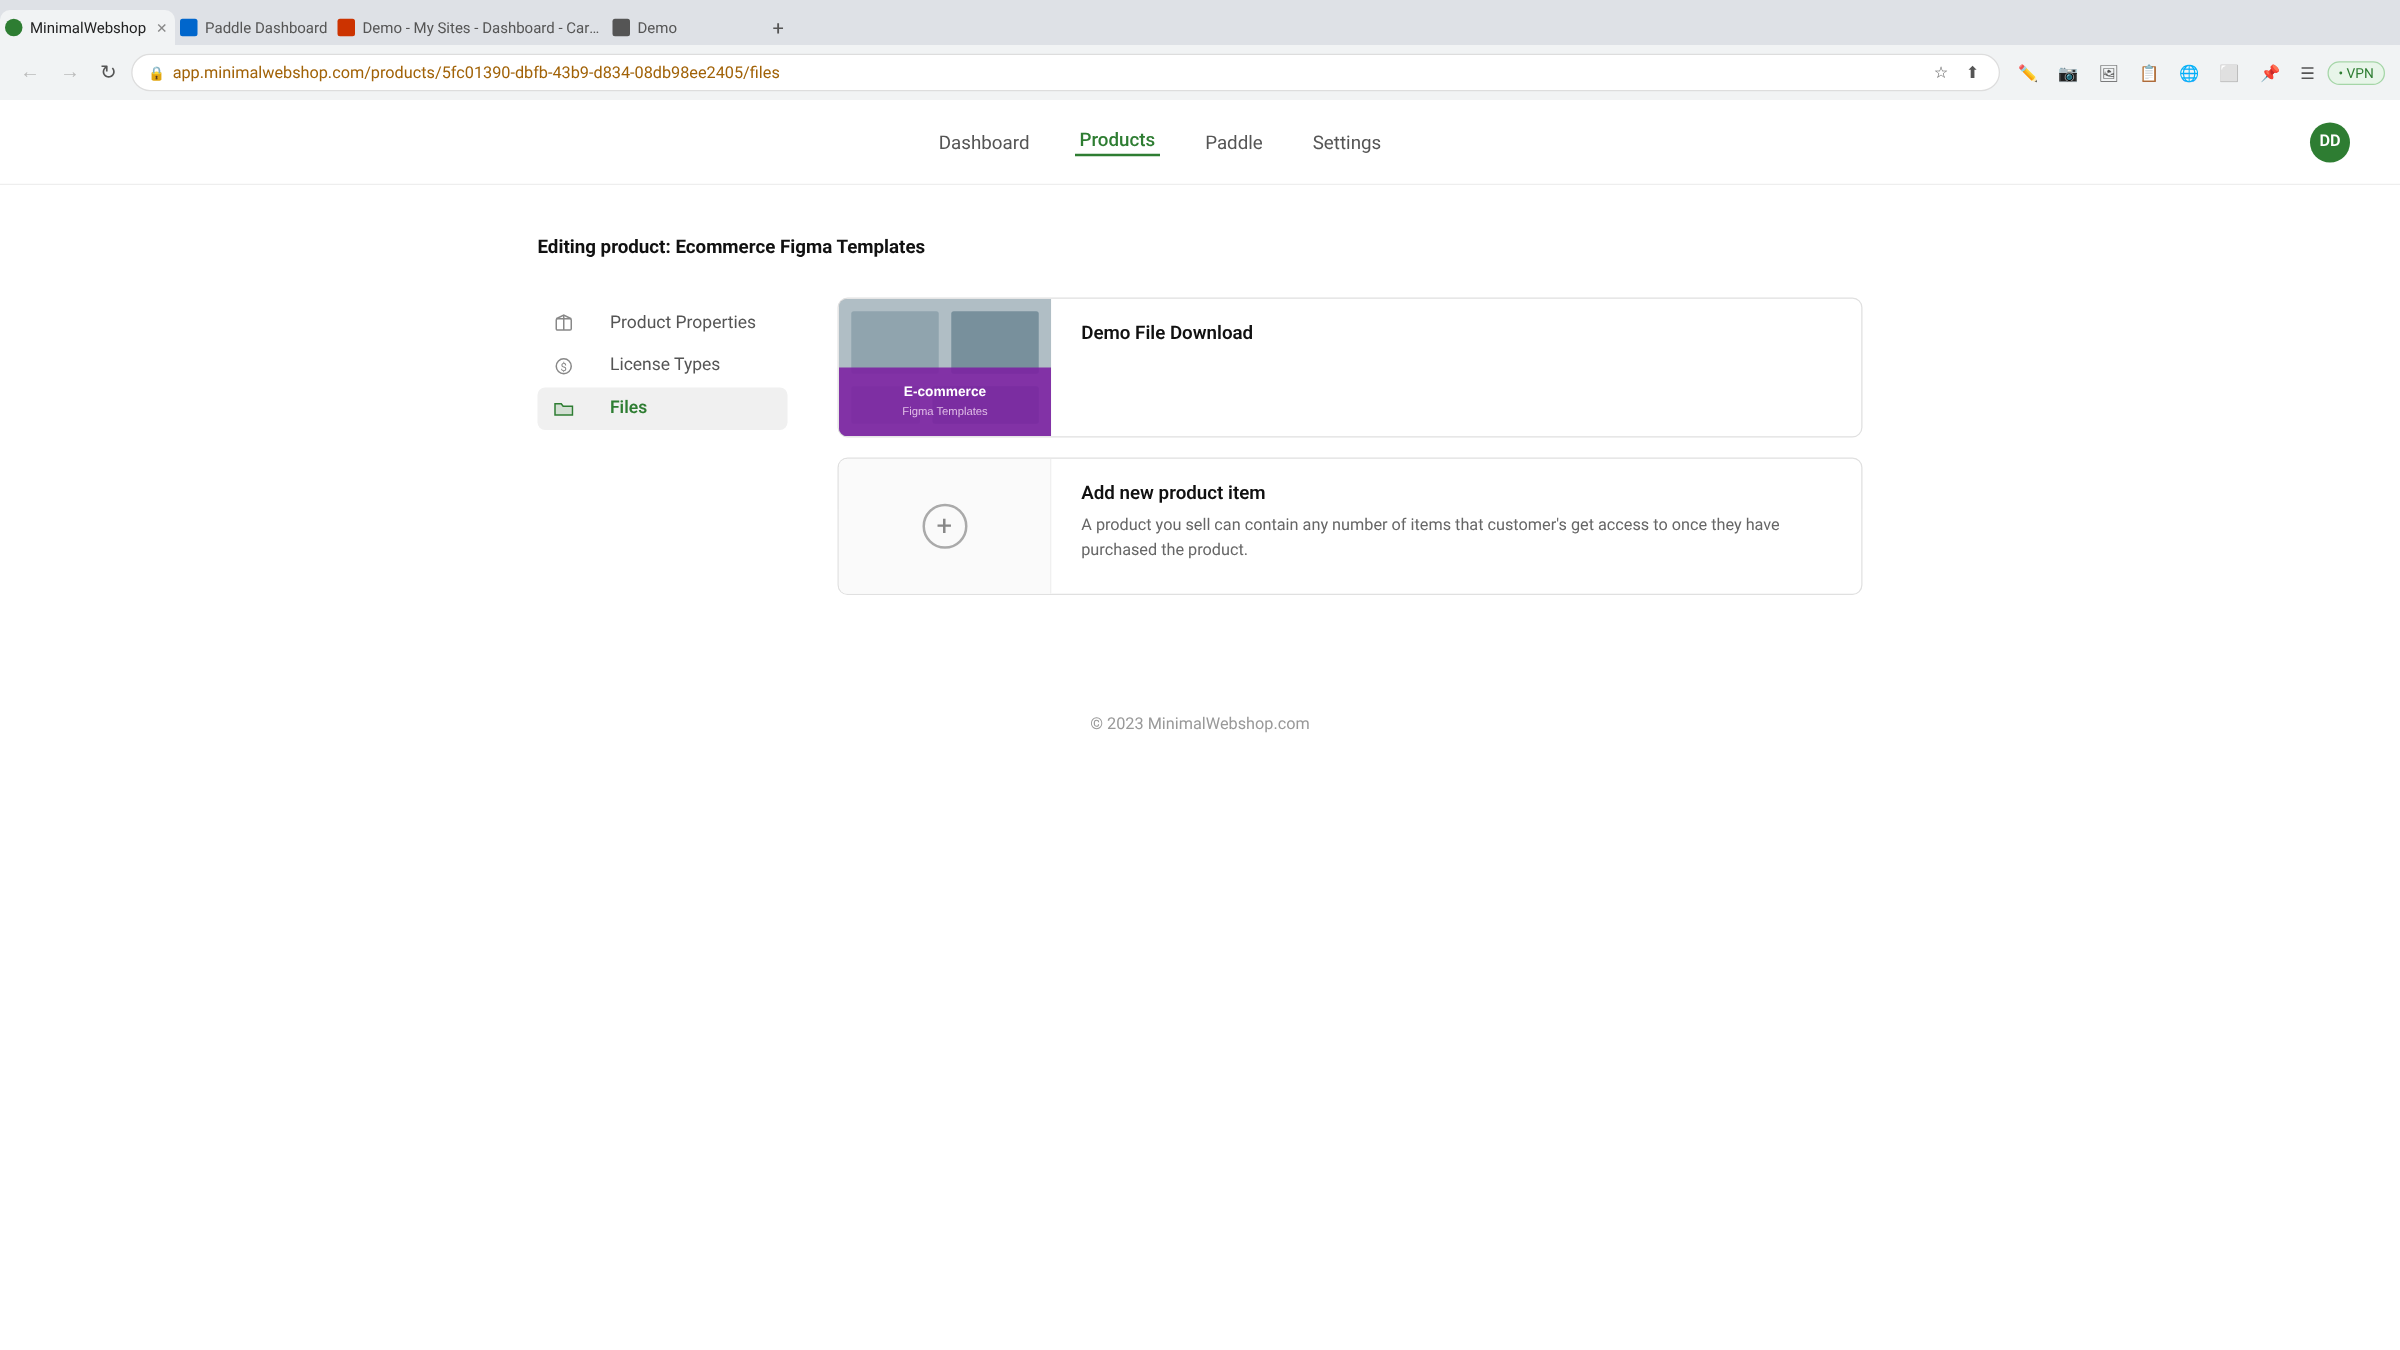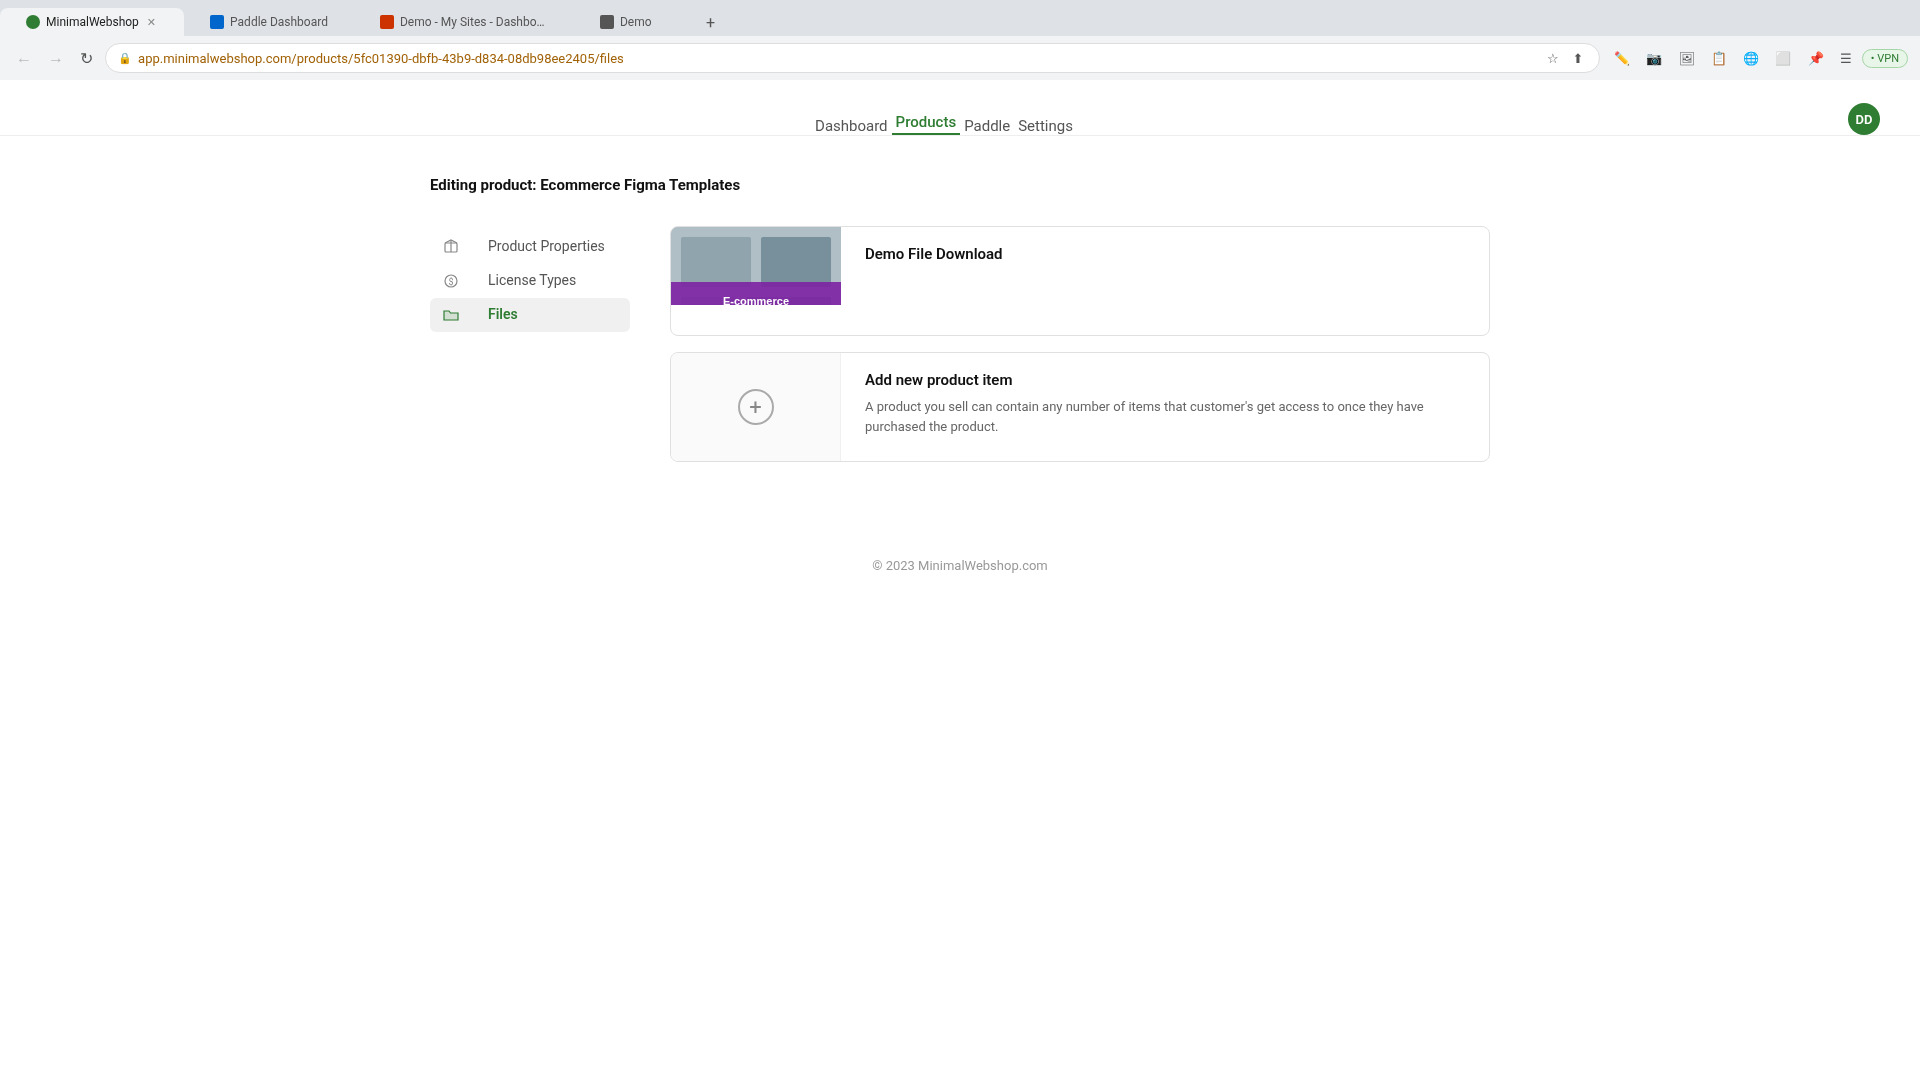--- a/index.html
+++ b/index.html
@@ -1,37 +1,37 @@
 <!DOCTYPE html>
 <html><head>
   <meta charset="utf-8">
   <style>
     * { margin: 0; padding: 0; box-sizing: border-box; }
     body { font-family: -apple-system, BlinkMacSystemFont, 'Segoe UI', Roboto, sans-serif; background: #fff; color: #333; font-size: 14px; }
     .tab-bar { display: flex; align-items: flex-end; padding: 8px 0 0 0; background: #dee1e6; height: 36px; }
-    .tab { display: flex; align-items: center; padding: 0 26px; height: 28px; border-radius: 8px 8px 0 0; font-size: 12px; gap: 6px; cursor: pointer; background: transparent; color: #555; min-width: 120px; max-width: 220px; }
+    .tab { display: flex; align-items: center; padding: 0 4px; height: 28px; border-radius: 8px 8px 0 0; font-size: 12px; gap: 6px; cursor: pointer; background: transparent; color: #555; min-width: 120px; max-width: 220px; }
     .tab.active { background: #f1f3f4; color: #222; }
     .tab .tab-favicon { width: 14px; height: 14px; display: inline-block; border-radius: 2px; }
     .tab .tab-title { flex: 1; overflow: hidden; text-overflow: ellipsis; white-space: nowrap; }
     .tab .close-btn { font-size: 11px; color: #888; cursor: pointer; padding: 2px; border-radius: 50%; line-height: 1; }
     .tab-new { padding: 0 12px; cursor: pointer; font-size: 16px; color: #555; display: flex; align-items: center; height: 28px; }
 
     .address-bar-row { display: flex; align-items: center; padding: 6px 12px; gap: 8px; background: #f1f3f4; height: 44px; }
     .nav-btn { background: none; border: none; cursor: pointer; color: #555; font-size: 16px; padding: 4px; border-radius: 50%; }
     .nav-btn.disabled { color: #bbb; cursor: default; }
     .address-bar { flex: 1; display: flex; align-items: center; background: #fff; border: 1px solid #ddd; border-radius: 20px; padding: 4px 12px; gap: 6px; height: 30px; }
     .lock-icon { font-size: 11px; color: #555; }
     .address-text { flex: 1; font-size: 13px; color: #a16207; overflow: hidden; text-overflow: ellipsis; white-space: nowrap; }
     .addr-btn { background: none; border: none; cursor: pointer; color: #555; font-size: 13px; padding: 4px; }
     .browser-toolbar-right { display: flex; align-items: center; gap: 4px; }
     .tb-btn { background: none; border: none; cursor: pointer; color: #555; font-size: 13px; padding: 4px 6px; border-radius: 4px; }
     .vpn-badge { background: #e8f5e9; color: #2e7d32; border: 1px solid #a5d6a7; border-radius: 10px; padding: 2px 8px; font-size: 11px; }
 
     
-    .app-nav { display: flex; align-items: flex-end; justify-content: center; padding: 0 40px; border-bottom: 1px solid #eee; height: 56px; }
+    .app-nav { display: flex; align-items: center; justify-content: center; padding: 0 40px; border-bottom: 1px solid #eee; height: 68px; gap: 32px; }
     .nav-link { text-decoration: none; color: #555; font-size: 15px; padding: 0 4px; }
     .nav-link.active { color: #2e7d32; font-weight: 500; border-bottom: 2px solid #2e7d32; padding-bottom: 2px; }
     .nav-avatar { width: 32px; height: 32px; border-radius: 50%; background: #2e7d32; color: #fff; display: flex; align-items: center; justify-content: center; font-size: 13px; font-weight: 600; margin-left: auto; }
     .nav-spacer { flex: 1; }
 
     
     .main { max-width: 1100px; margin: 0 auto; padding: 40px 20px; }
     .page-title { font-size: 15px; font-weight: 700; margin-bottom: 32px; color: #111; }
 
     .edit-layout { display: flex; gap: 40px; }
@@ -153,21 +153,21 @@
           </svg>
         </span>
         <span style="color:#2e7d32; font-weight:600;">Files</span>
       </div>
     </aside>
 
     <div class="content-area">
 
       <div class="product-card">
         <div class="product-thumb">
-          <div class="thumb-placeholder" style="width:170px; height:78px; background:#bdbdbd; position:relative; overflow:hidden;">
+          <div class="thumb-placeholder" style="width:170px; height:110px; background:#bdbdbd; position:relative; overflow:hidden;">
 
             <svg width="170" height="110" viewBox="0 0 170 110" xmlns="http://www.w3.org/2000/svg" style="position:absolute;top:0;left:0;">
               <rect width="170" height="110" fill="#b0bec5"></rect>
               <rect x="10" y="10" width="70" height="50" fill="#90a4ae" rx="2"></rect>
               <rect x="90" y="10" width="70" height="50" fill="#78909c" rx="2"></rect>
               <rect x="10" y="70" width="55" height="30" fill="#90a4ae" rx="2"></rect>
               <rect x="75" y="70" width="85" height="30" fill="#78909c" rx="2"></rect>
 
               <rect x="0" y="55" width="170" height="55" fill="#7b1fa2" opacity="0.88"></rect>
               <text x="85" y="78" text-anchor="middle" font-size="11" font-weight="800" fill="#ffffff" font-family="sans-serif">E-commerce</text>

